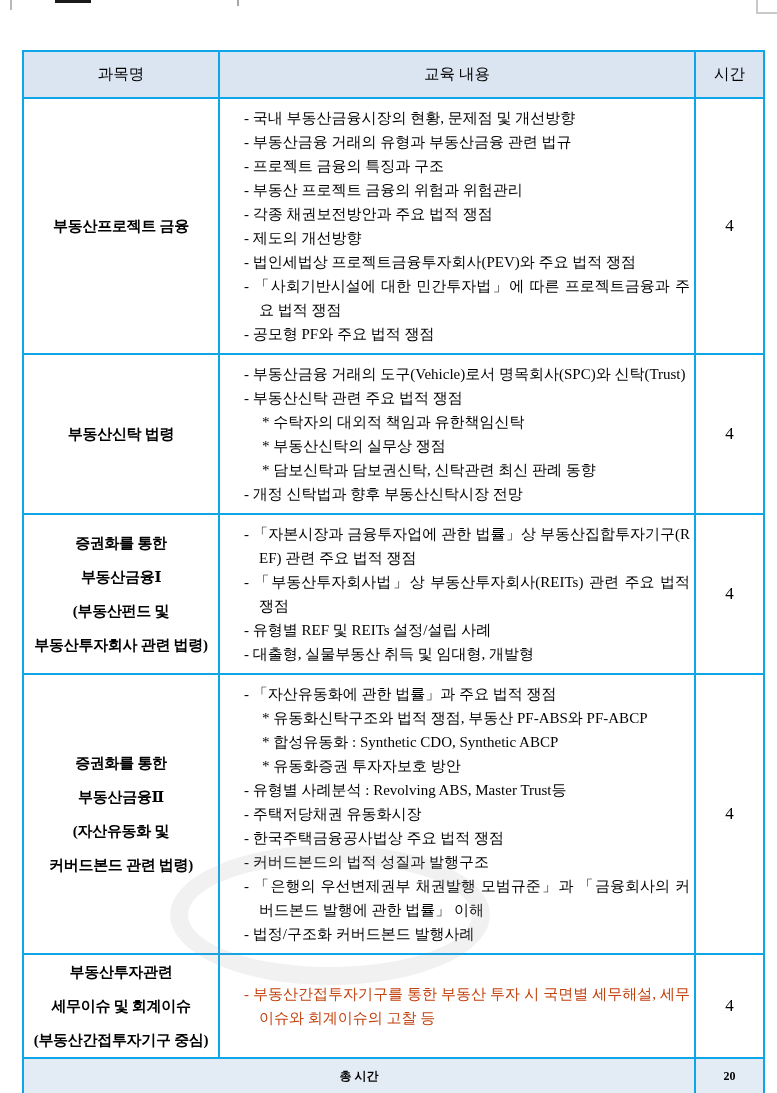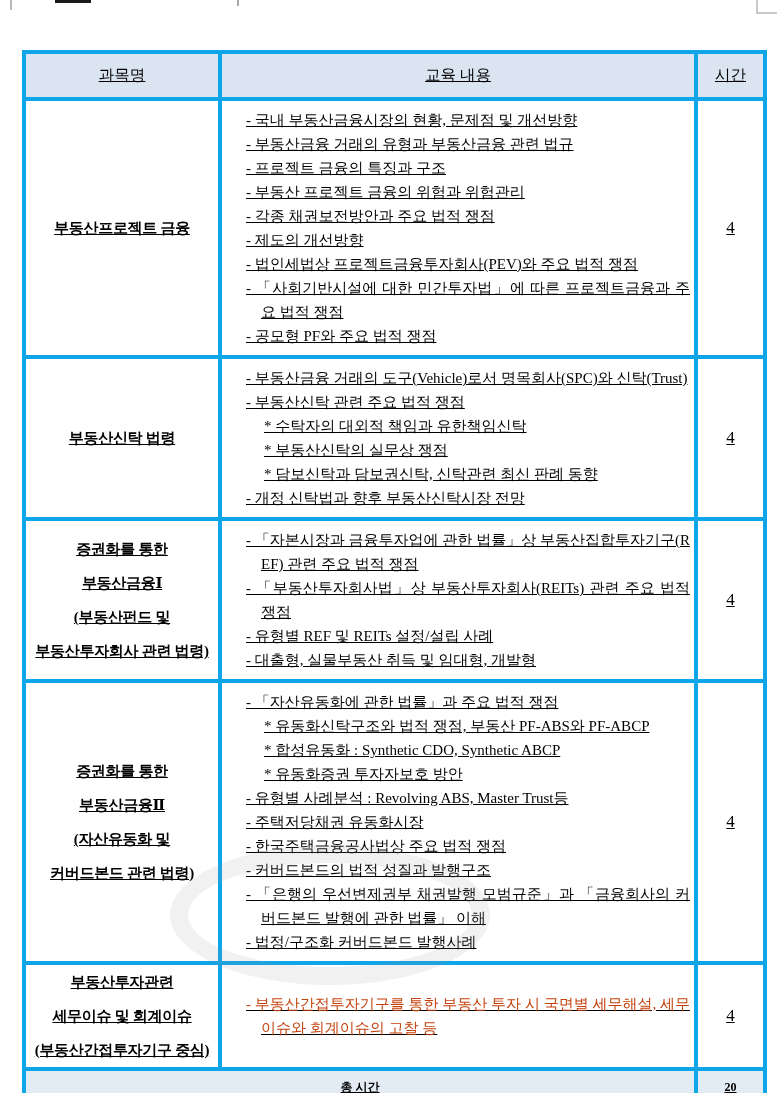--- a/index.html
+++ b/index.html
@@ -22,21 +22,21 @@
     font-family:"Liberation Sans","DejaVu Sans",sans-serif;
     font-size:22px; font-weight:bold; letter-spacing:0.5px; color:#000;
   }
 
   table.curriculum {
     position:absolute; left:22px; top:50px; width:741px;
     border-collapse:collapse; table-layout:fixed;
     border:2px solid #14141e;
   }
   table.curriculum th, table.curriculum td {
-    border:4px solid #0ea5e9; vertical-align:middle;text-decoration:underline;
+    border:2px solid #0ea5e9; vertical-align:middle;
   }
   thead tr { height:47px; }
   thead th {
     background:#dbe5f1; font-weight:normal; font-size:15.5px;
     text-align:center;
   }
   tbody tr:nth-of-type(1){ height:243px; }
   tbody tr:nth-of-type(2){ height:148px; }
   tbody tr:nth-of-type(3){ height:155px; }
   tbody tr:nth-of-type(4){ height:262px; }

